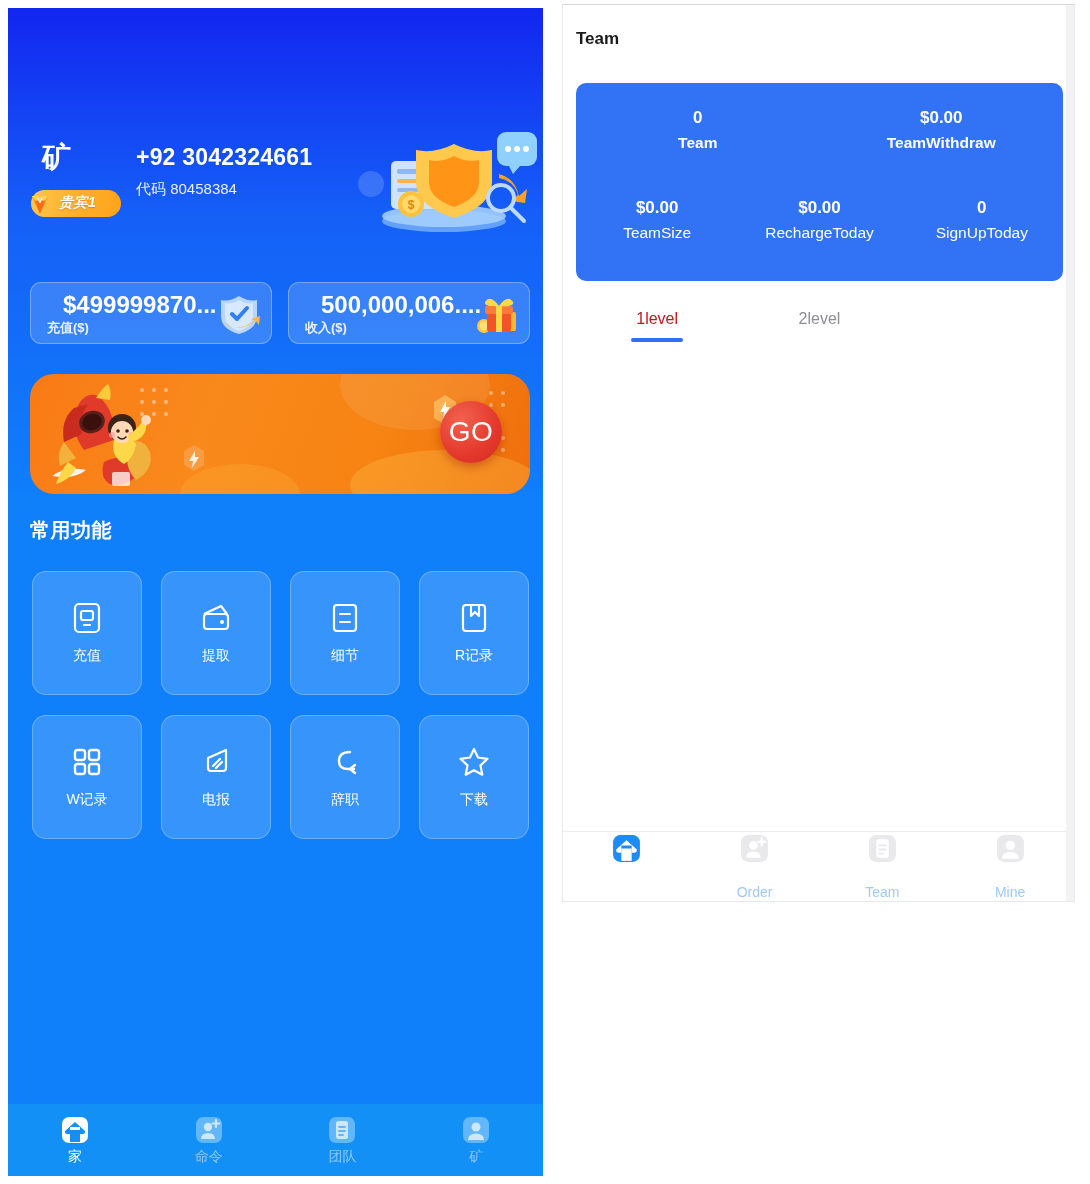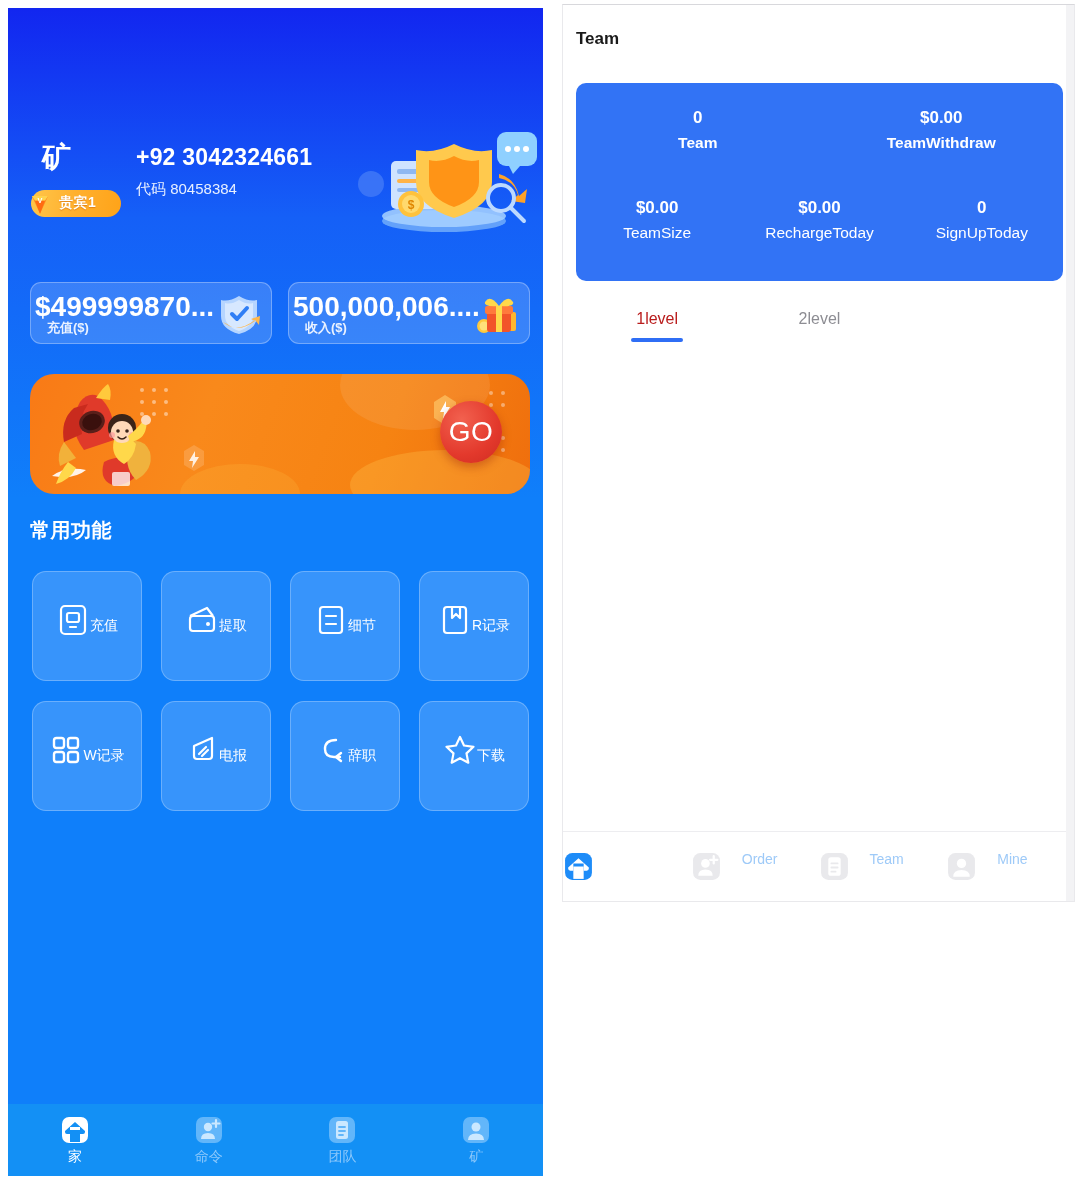--- a/index.html
+++ b/index.html
@@ -32,42 +32,42 @@
     width: 90px; height: 27px; border-radius: 14px;
     background: linear-gradient(100deg, #ffc64a 0%, #ffb02e 48%, #ffa318 100%);
     display: flex; align-items: center;
   }
   .vip-diamond {
     position: absolute; left: -4px; top: 1px; width: 26px; height: 26px;
   }
   .vip-text {
     position: absolute; left: 28px; top: 4px;
     color: #ffffff; font-size: 14px; font-weight: 700;
-    letter-spacing: 0.5px;
+    font-style: italic; letter-spacing: 0.5px;
     text-shadow: 0 1px 1px rgba(190,80,0,.45);
   }
   .phone-no {
     position: absolute; left: 128px; top: 18px;
     color: #ffffff; font-size: 23px; font-weight: 700; letter-spacing: .2px;
   }
   .invite-code {
     position: absolute; left: 128px; top: 54px;
     color: #e8f0ff; font-size: 15px; font-weight: 400;
   }
   .hero-art { position: absolute; right: 4px; top: 0px; width: 190px; height: 110px; }
 
   
   .balance-row { position: absolute; left: 22px; top: 274px; width: 500px; height: 62px; display: flex; gap: 16px; }
   .balance-card {
     position: relative; width: 242px; height: 62px;
     background: rgba(255,255,255,0.16);
     border: 1px solid rgba(255,255,255,0.30);
     border-radius: 11px;
   }
-  .bal-amount { position: absolute; left: 4px; top: 8px; color: #fff; font-size: 28px; font-weight: 700; white-space: nowrap; }
+  .bal-amount { position: absolute; left: 32px; top: 8px; color: #fff; font-size: 24px; font-weight: 700; white-space: nowrap; }
   .bal-label  { position: absolute; left: 16px; top: 36px; color: #eaf2ff; font-size: 13px; font-weight: 600; }
   .bal-art    { position: absolute; right: 8px; top: 7px; width: 48px; height: 48px; }
 
   
   .invite-banner {
     position: absolute; left: 22px; top: 366px; width: 500px; height: 120px;
     border-radius: 24px; overflow: hidden;
     background: linear-gradient(110deg, #f97a16 0%, #f9891b 35%, #f68312 70%, #ef6e0d 100%);
   }
   .inv-title {
@@ -94,24 +94,24 @@
   
   .section-title {
     position: absolute; left: 22px; top: 509px;
     color: #ffffff; font-size: 20px; font-weight: 700; letter-spacing: .5px;
   }
   .func-grid {
     position: absolute; left: 24px; top: 563px; width: 496px;
     display: grid; grid-template-columns: repeat(4, 110px); gap: 20px 19px;
   }
   .func-card {
-    width: 110px; height: 110px; border-radius: 14px;
+    width: 110px; height: 124px; border-radius: 14px;
     background: rgba(255,255,255,0.17);
     border: 1px solid rgba(255,255,255,0.26);
-    display: flex; flex-direction: row; align-items: center; justify-content: center;
+    display: flex; flex-direction: column; align-items: center; justify-content: center;
   }
   .func-icon { width: 34px; height: 34px; margin-bottom: 12px; }
   .func-label { color: #ffffff; font-size: 14px; font-weight: 400; }
 
   
   .left-nav {
     position: absolute; left: 0; bottom: 0; width: 535px; height: 72px;
     background: #1390f5;
     display: flex; align-items: center;
   }
@@ -155,21 +155,21 @@
   .lvl-underline {
     position: absolute; left: 50%; transform: translateX(-50%); top: 28px;
     width: 52px; height: 4px; border-radius: 2px; background: #2f6ef5;
   }
 
   .right-nav {
     position: absolute; left: 0; bottom: 0; width: 511px; height: 70px;
     background: #ffffff; border-top: 1px solid #ededf0;
     display: flex; align-items: center;
   }
-  .rnav-item { flex: 1; display: flex; gap: 20px; }
+  .rnav-item { flex: 1; display: flex; flex-direction: column; align-items: center; gap: 20px; }
   .rnav-ico { width: 31px; height: 31px; }
   .rnav-label { font-size: 14px; }
   .rnav-item.active .rnav-label { color: #ffffff; }
   .rnav-item.idle .rnav-label { color: #9ecaf8; }
 
   .scroll-track {
     position: absolute; right: 0; top: 0; width: 8px; height: 1176px; background: #f3f3f5;
   }
 </style>
 </head>

